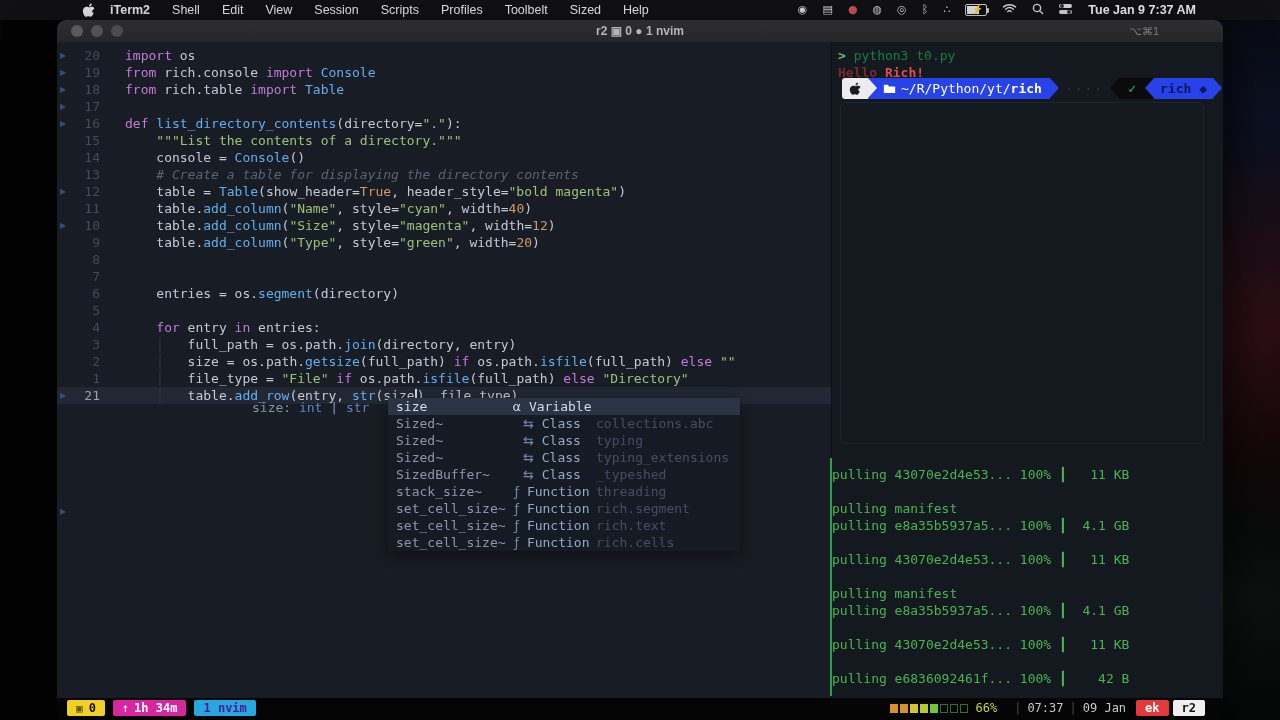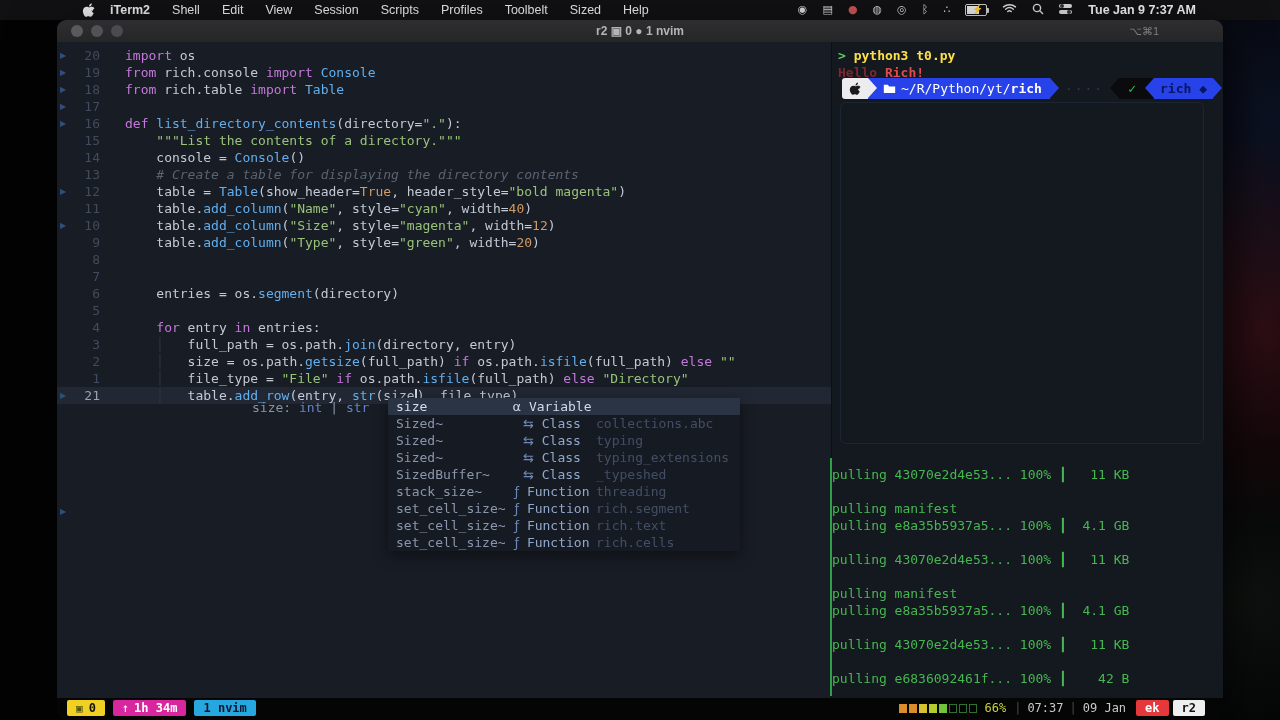--- a/index.html
+++ b/index.html
@@ -66,21 +66,21 @@
   .prow.sel .pname{color:#d7dde9;}
   .pkind{width:88px;color:#92a7cc;flex:none;text-align:center;}
   .pkind .ki{color:#6d88b8;font-family:"DejaVu Sans",sans-serif;}
   .prow.sel .pkind,.prow.sel .pkind .ki{color:#d2dae8;}
   .psrc{color:#434e66;}
 
   
   .rline{padding-left:6px;white-space:pre;font-family:"DejaVu Sans Mono",monospace;}
   .promptrow{position:absolute;left:0;top:5px;}
   .pchar{color:#63c665;font-weight:bold;}
-  .pcmd{color:#fde047;font-weight:bold;}
+  .pcmd{color:#15803d;}
   .hellorow{position:absolute;left:0;top:22px;}
   .hello-dim{color:#7c2830;font-weight:bold;}
   .hello-red{color:#e04b4b;font-weight:bold;}
   .pl{position:absolute;left:10px;top:36px;height:21px;display:flex;align-items:stretch;
      font-family:"DejaVu Sans Mono",monospace;font-size:13px;}
   .seg{display:flex;align-items:center;}
   .seg-apple{background:#ececef;padding:0 7px;border-radius:3px 0 0 3px;}
   .tw{display:flex;}
   .tri{width:0;height:0;border-top:10.5px solid transparent;border-bottom:10.5px solid transparent;}
   .tw-blue{background:#2742e8;}
@@ -100,26 +100,26 @@
   .pulls div{height:17px;white-space:pre;font-family:"DejaVu Sans Mono",monospace;}
 
   
   .sbar{position:relative;height:20px;background:#050505;display:flex;align-items:center;
     padding:0 10px;font-family:"DejaVu Sans Mono",monospace;font-size:12px;}
   .tseg{display:flex;align-items:center;height:16px;padding:0 9px;border-radius:2px;margin-right:8px;white-space:pre;}
   .tseg-win{background:#f0d022;color:#111;font-weight:bold;}
   .tseg-win .ic{color:#55550f;font-weight:normal;margin-right:6px;font-size:11px;}
   .tseg-up{background:#d8269e;color:#fff;font-weight:bold;}
   .tseg-up .ic{font-weight:normal;margin-right:5px;}
-  .tseg-pane{background:#27a7e0;color:#0f172a;font-weight:bold;}
+  .tseg-pane{background:#27a7e0;color:#4c1d95;font-weight:bold;}
   .spacer{flex:1;}
   .bblocks{display:flex;gap:2px;margin-right:7px;}
   .bb{width:8px;height:9px;}
   .bb.empty{background:transparent;border:1px solid #2f6f2f;box-sizing:border-box;}
-  .pct{color:#c8d23c;margin-right:2px;}
+  .pct{color:#c8d23c;margin-right:11px;}
   .ssep{color:#4a4a4a;margin:0 6px;}
   .sgray{color:#c9c9c9;}
   .tseg-host{background:#e5383b;color:#fff;font-weight:bold;margin:0 0 0 10px;border-radius:2px;}
   .tseg-sess{background:#efefef;color:#111;font-weight:bold;margin-left:4px;border-radius:2px;}
   .winbottom{height:2px;background:#050505;}
 </style>
 </head>
 <body>
 
 <div class="stage">

